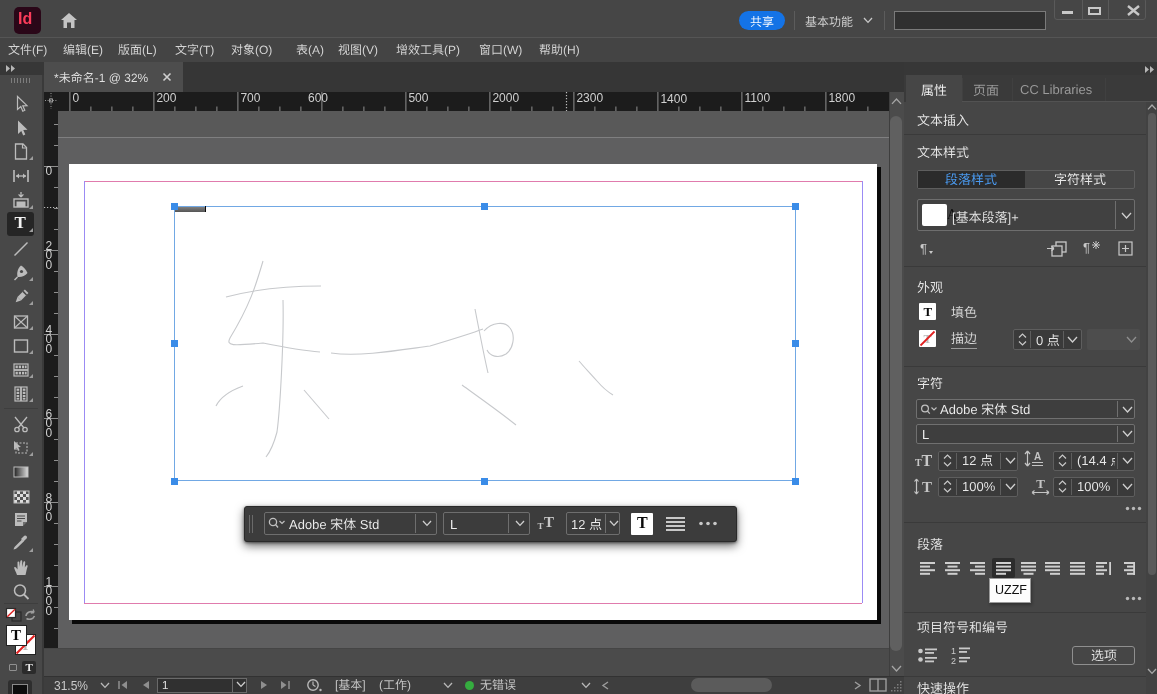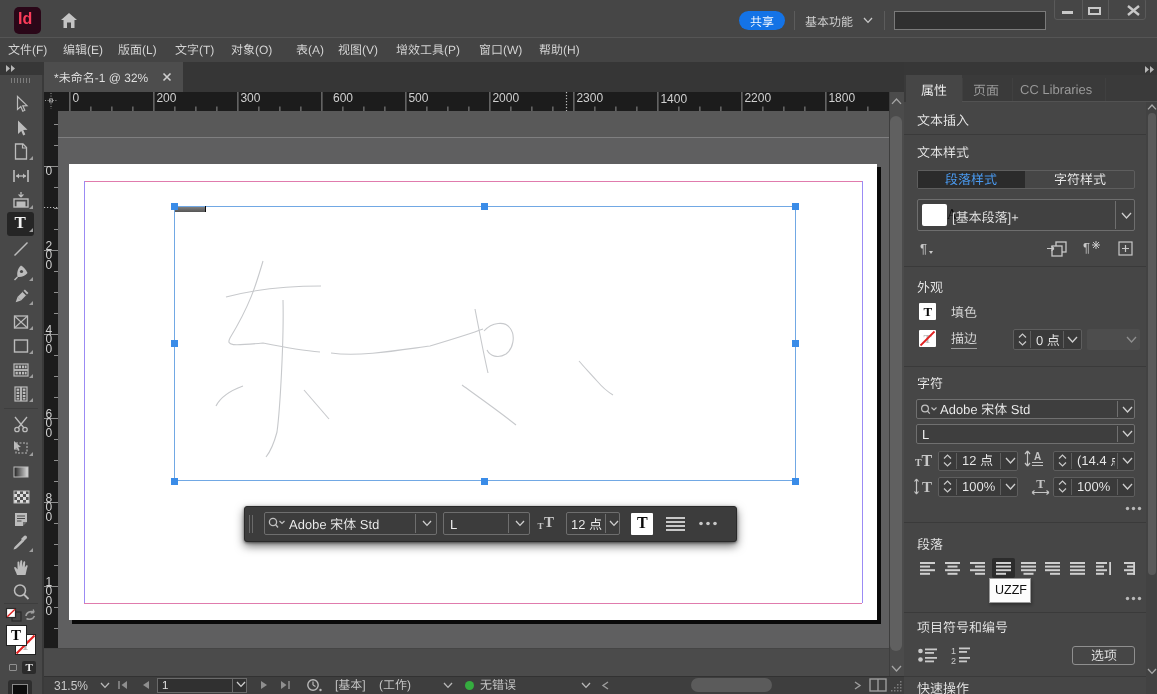--- a/index.html
+++ b/index.html
@@ -494,27 +494,27 @@
       <path d="M725.9 14.5 L725.9 19" stroke="#8f8f8f" stroke-width="1"></path>
       <path d="M746.9 14.5 L746.9 19" stroke="#8f8f8f" stroke-width="1"></path>
       <path d="M767.9 0 L767.9 19" stroke="#8f8f8f" stroke-width="1"></path>
       <path d="M788.9 14.5 L788.9 19" stroke="#8f8f8f" stroke-width="1"></path>
       <path d="M809.9 14.5 L809.9 19" stroke="#8f8f8f" stroke-width="1"></path>
       <path d="M851.9 0 L851.9 19" stroke="#8f8f8f" stroke-width="1"></path>
       <path d="M508.5 0 L508.5 19" stroke="#bbb" stroke-width="1.2" stroke-dasharray="1.2 1.8"></path>
     </svg>
     <div style="position:absolute;left:72.4px;top:91.3px;white-space:pre;font-size:12px;color:#d0d0d0">0</div>
     <div style="position:absolute;left:156.4px;top:91.3px;white-space:pre;font-size:12px;color:#d0d0d0">200</div>
-    <div style="position:absolute;left:240.4px;top:91.3px;white-space:pre;font-size:12px;color:#d0d0d0">300</div>
-    <div style="position:absolute;left:333px;top:91.3px;white-space:pre;font-size:12px;color:#d0d0d0">600</div>
+    <div style="position:absolute;left:240.4px;top:91.3px;white-space:pre;font-size:12px;color:#d0d0d0">700</div>
+    <div style="position:absolute;left:308px;top:91.3px;white-space:pre;font-size:12px;color:#d0d0d0">600</div>
     <div style="position:absolute;left:408.4px;top:91.3px;white-space:pre;font-size:12px;color:#d0d0d0">500</div>
     <div style="position:absolute;left:492.4px;top:91.3px;white-space:pre;font-size:12px;color:#d0d0d0">2000</div>
     <div style="position:absolute;left:576.4px;top:91.3px;white-space:pre;font-size:12px;color:#d0d0d0">2300</div>
     <div style="position:absolute;left:660.4px;top:92px;white-space:pre;font-size:12px;color:#d0d0d0">1400</div>
-    <div style="position:absolute;left:744.4px;top:91.3px;white-space:pre;font-size:12px;color:#d0d0d0">2200</div>
+    <div style="position:absolute;left:744.4px;top:91.3px;white-space:pre;font-size:12px;color:#d0d0d0">1100</div>
     <div style="position:absolute;left:828.4px;top:91.3px;white-space:pre;font-size:12px;color:#d0d0d0">1800</div>
     <svg style="position:absolute;left:44px;top:110.5px;" width="14" height="540">
       <rect x="0" y="0" width="14" height="540" fill="#1c1c1c"></rect>
       <path d="M0 -28.5 L14 -28.5" stroke="#8f8f8f" stroke-width="1"></path>
       <path d="M10 13.5 L14 13.5" stroke="#8f8f8f" stroke-width="1"></path>
       <path d="M10 34.5 L14 34.5" stroke="#8f8f8f" stroke-width="1"></path>
       <path d="M0 55.5 L14 55.5" stroke="#8f8f8f" stroke-width="1"></path>
       <path d="M10 76.5 L14 76.5" stroke="#8f8f8f" stroke-width="1"></path>
       <path d="M10 97.5 L14 97.5" stroke="#8f8f8f" stroke-width="1"></path>
       <path d="M10 118.5 L14 118.5" stroke="#8f8f8f" stroke-width="1"></path>

